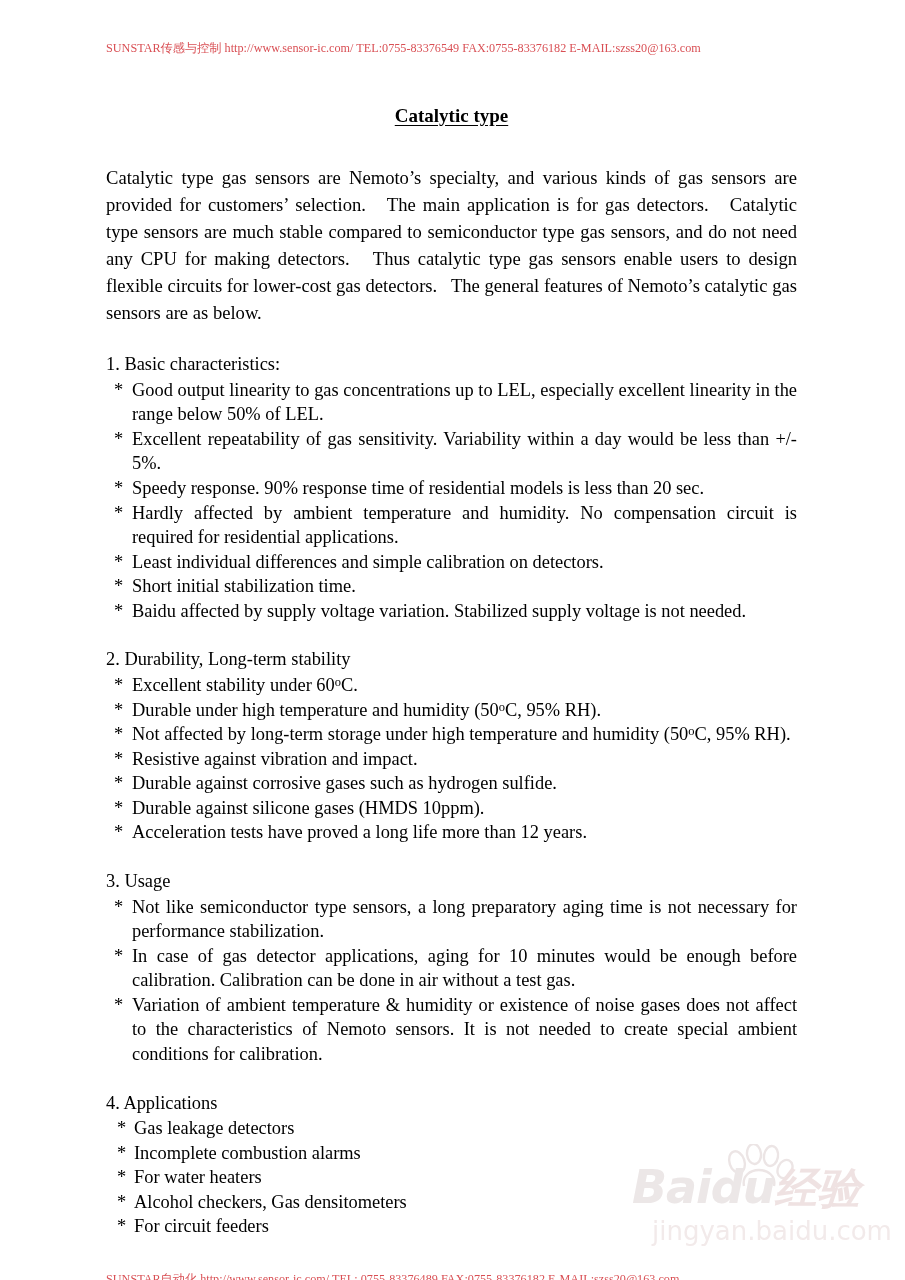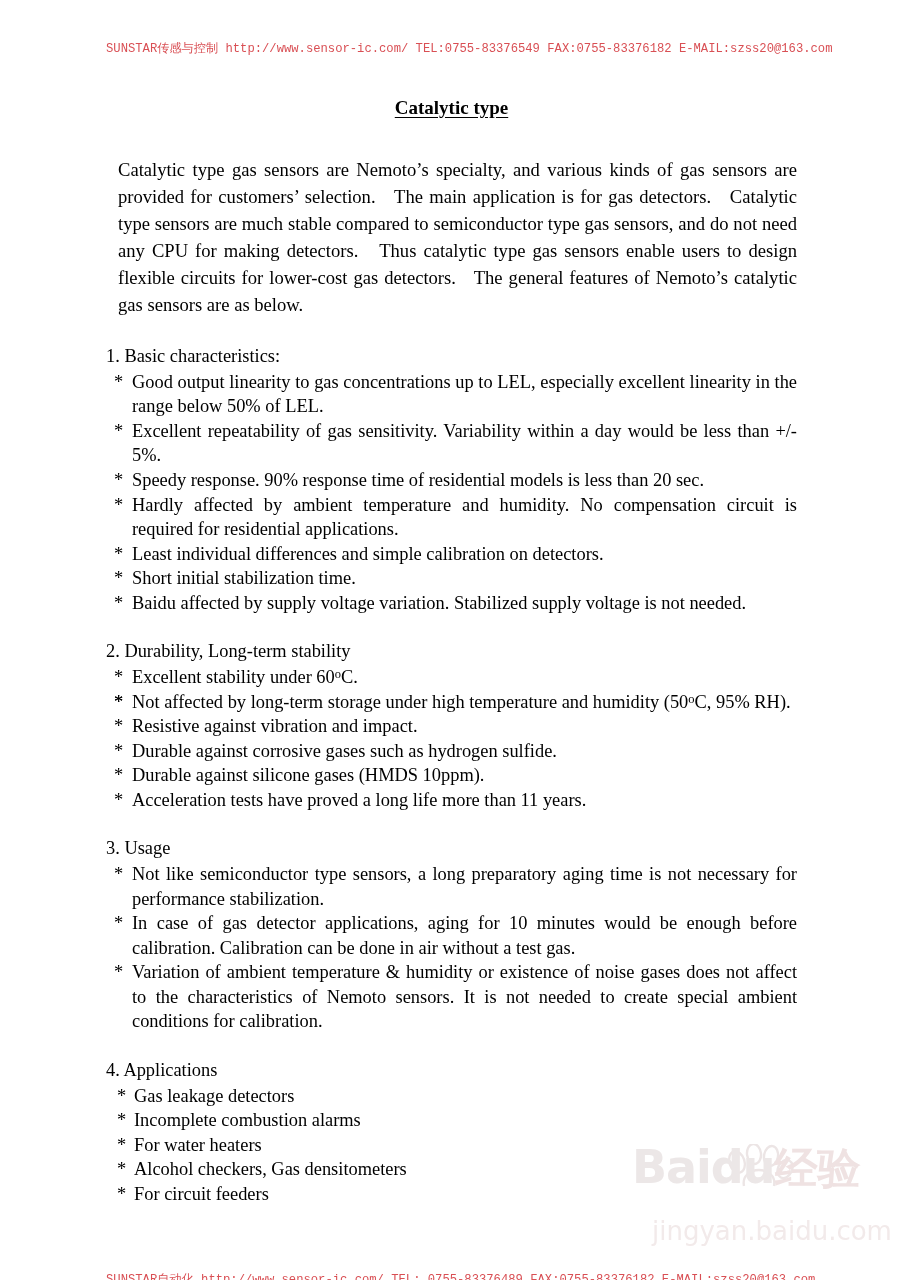--- a/index.html
+++ b/index.html
@@ -24,57 +24,57 @@
     box-sizing: border-box;
   }
 
   
   .banner {
     position: absolute;
     left: 0;
     width: 905px;
     text-align: left;
     color: #d94f54;
-    font-family: Liberation Mono, monospace;
+    font-family: Liberation Serif, serif;
     font-size: 12.2px;
     letter-spacing: 0px;
     white-space: nowrap;
   }
   .banner-inner {
     display: inline-block;
     padding-left: 106px;
   }
   #header-banner { top: 40px; }
   #footer-banner { top: 1271px; }
 
   
   .doc {
     position: absolute;
     left: 106px;
-    top: 96px;
+    top: 104px;
     width: 691px;
   }
 
   .doc-title {
     text-align: center;
     font-size: 19px;
     margin: 0 0 36px 0;
     line-height: 1.25;
   }
   .doc-title span {
     text-decoration: underline;
     text-underline-offset: 3px;
   }
 
   .intro {
     font-size: 18.6px;
     line-height: 1.455;
     text-align: justify;
     text-justify: inter-word;
-    margin: 0 0 26px 12px;
+    margin: 0 0 26px 0;
     white-space: pre-wrap;
   }
 
   .section { margin-bottom: 24px; }
   .section:last-of-type { margin-bottom: 0; }
 
   .section-heading {
     font-size: 18.4px;
     line-height: 1.34;
     margin: 0 0 1px 0;
@@ -113,28 +113,29 @@
     left: 632px;
     top: 1144px;
     width: 268px;
     height: 120px;
     pointer-events: none;
     opacity: 1;
   }
   .wm-logo {
     position: absolute;
     left: 0;
-    top: 0;
+    top: 20px;
     font-family: "DejaVu Sans", sans-serif;
     font-size: 46px;
     font-weight: bold;
     color: #ece7e7;
     letter-spacing: -1px;
     white-space: nowrap;
     line-height: 1;
+    font-style: italic;
   }
   .wm-cjk {
     color: #efe2e2;
     font-size: 43px;
     letter-spacing: 0px;
   }
   .wm-paw {
     position: absolute;
     left: 92px;
     top: 0px;
@@ -174,26 +175,26 @@
       <p class="bullet nojust"><span class="star">*</span><span>Speedy response.   90% response time of residential models is less than 20 sec.</span></p>
       <p class="bullet"><span class="star">*</span><span>Hardly affected by ambient temperature and humidity.   No compensation circuit is required for residential applications.</span></p>
       <p class="bullet nojust"><span class="star">*</span><span>Least individual differences and simple calibration on detectors.</span></p>
       <p class="bullet nojust"><span class="star">*</span><span>Short initial stabilization time.</span></p>
       <p class="bullet"><span class="star">*</span><span>Baidu affected by supply voltage variation.   Stabilized supply voltage is not needed.</span></p>
     </div>
 
     <div class="section">
       <div class="section-heading">2. Durability, Long-term stability</div>
       <p class="bullet nojust"><span class="star">*</span><span class="deg-text">Excellent stability under 60<sup class="deg">o</sup>C.</span></p>
-      <p class="bullet nojust"><span class="star">*</span></p>
+      <p class="bullet nojust"><span class="star">*</span><span class="deg-text">Durable under high temperature and humidity (50<sup class="deg">o</sup>C, 95% RH).</span></p>
       <p class="bullet nojust"><span class="star">*</span><span class="deg-text">Not affected by long-term storage under high temperature and humidity (50<sup class="deg">o</sup>C, 95% RH).</span></p>
       <p class="bullet nojust"><span class="star">*</span><span>Resistive against vibration and impact.</span></p>
       <p class="bullet nojust"><span class="star">*</span><span>Durable against corrosive gases such as hydrogen sulfide.</span></p>
       <p class="bullet nojust"><span class="star">*</span><span>Durable against silicone gases (HMDS 10ppm).</span></p>
-      <p class="bullet nojust"><span class="star">*</span><span>Acceleration tests have proved a long life more than 11 years.</span></p>
+      <p class="bullet nojust"><span class="star">*</span><span>Acceleration tests have proved a long life more than 12 years.</span></p>
     </div>
 
     <div class="section">
       <div class="section-heading">3. Usage</div>
       <p class="bullet"><span class="star">*</span><span>Not like semiconductor type sensors, a long preparatory aging time is not necessary for performance stabilization.</span></p>
       <p class="bullet"><span class="star">*</span><span>In case of gas detector applications, aging for 10 minutes would be enough before calibration.   Calibration can be done in air without a test gas.</span></p>
       <p class="bullet"><span class="star">*</span><span>Variation of ambient temperature &amp; humidity or existence of noise gases does not affect to the characteristics of Nemoto sensors.   It is not needed to create special ambient conditions for calibration.</span></p>
     </div>
 
     <div class="section section-apps">

